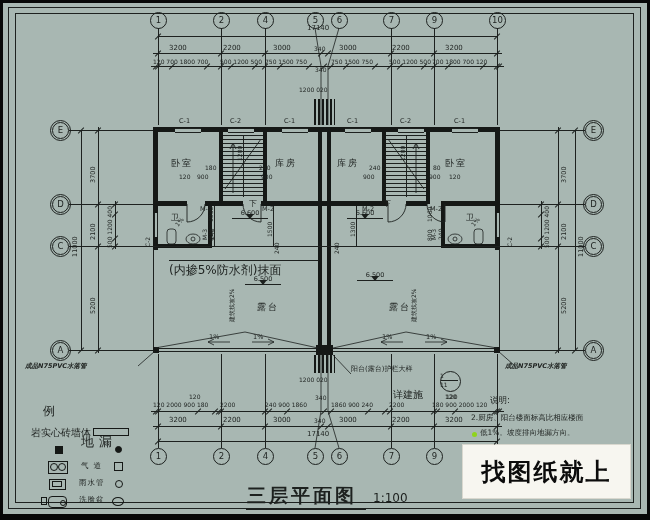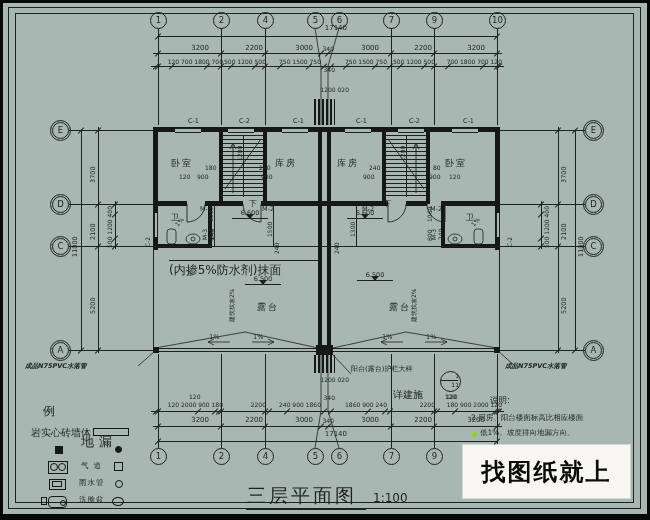--- a/index.html
+++ b/index.html
@@ -1,38 +1,38 @@
 <!DOCTYPE html>
 <html style="--blue: #1b2fc7; --green: #8fd41c;"><head>
 <meta charset="utf-8">
 <style>
   html,body{margin:0;padding:0}
   body{width:650px;height:520px;background:#070808;position:relative;
        font-family:"DejaVu Sans","Liberation Sans",sans-serif;color:#1d211f;overflow:hidden}
   #sheet{position:absolute;left:3px;top:3px;width:644px;height:511px;background:#a8b7b2;overflow:hidden}
   .frame{position:absolute;border:1.5px solid #1d211f;background:transparent}
   .t{position:absolute;font-size:7px;line-height:1.1;white-space:nowrap;color:#1d211f}
-  .c{text-align:right}
+  .c{text-align:left}
   .v{transform:rotate(-90deg);transform-origin:0 0}
   .ln{position:absolute;background:#1d211f}
   .wall{position:absolute;background:#151816}
   .win{position:absolute;height:3px;background:#a8b7b2;border-top:1px solid #1d211f;border-bottom:1px solid #1d211f}
   .winv{position:absolute;width:2px;background:#a8b7b2;border-left:1px solid #1d211f;border-right:1px solid #1d211f}
   .bub{position:absolute;width:15px;height:15px;border:1px solid #1d211f;border-radius:50%;
        font-size:8.5px;line-height:15px;text-align:center}
   .bub.dbl{outline:1px solid #1d211f;outline-offset:1.5px}
   .tk{position:absolute;width:8px;height:1px;background:#1d211f;transform:rotate(-45deg)}
   .treads{position:absolute;background:repeating-linear-gradient(180deg,#1d211f 0 1px,transparent 1px 4px)}
   .hatchv{position:absolute;background:repeating-linear-gradient(90deg,#151816 0 2px,transparent 2px 4px)}
   .lvl{position:absolute;width:36px;text-align:center}
   .lvl-x{display:block;font-size:6.5px;border-bottom:1px solid #1d211f;padding:0 2px 1px}
   .tri{margin:0 auto;width:0;height:0;border-left:4px solid transparent;border-right:4px solid transparent;border-top:5px solid #1d211f}
   .sym{position:absolute;border:1px solid #151816}
   svg.ovl{position:absolute;left:0;top:0;pointer-events:none}
-  #title-text{font-family:"DejaVu Serif","Liberation Serif",serif;font-size:19px;letter-spacing:3px;font-weight:normal}
+  #title-text{font-family:"DejaVu Serif","Liberation Serif",serif;font-size:19px;letter-spacing:3px;font-weight:bold}
   #wm{position:absolute;left:460px;top:442px;width:167px;height:53px;background:#f7f6f0;
       display:flex;align-items:center;justify-content:center;gap:1px;
       box-shadow:0 0 0 1px #d9d8cf}
   #wm .cn{font-size:24px;font-weight:bold;letter-spacing:2px;color:#0c0c0c;line-height:1}
   #wm .en{font-size:16px;font-weight:bold;color:var(--blue,#1b2fc7);line-height:1}
   .gdot{position:absolute;width:5px;height:5px;border-radius:50%;background:var(--green,#8fd41c)}
   .dcirc{position:absolute;width:19px;height:19px;border:1px solid #1d211f;border-radius:50%}
 </style>
 </head>
 <body>

